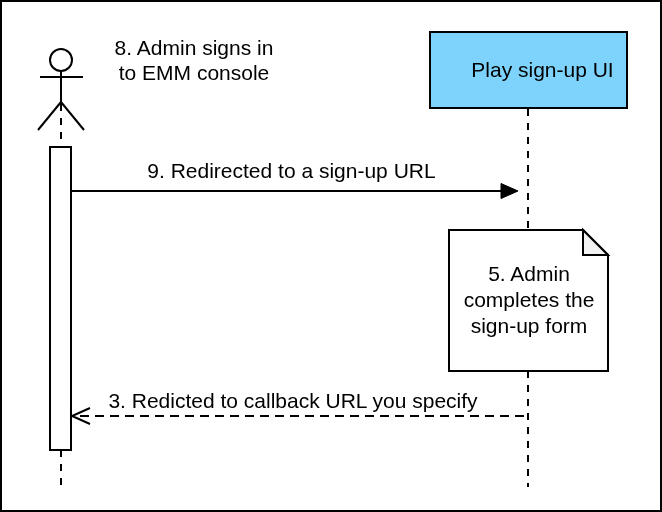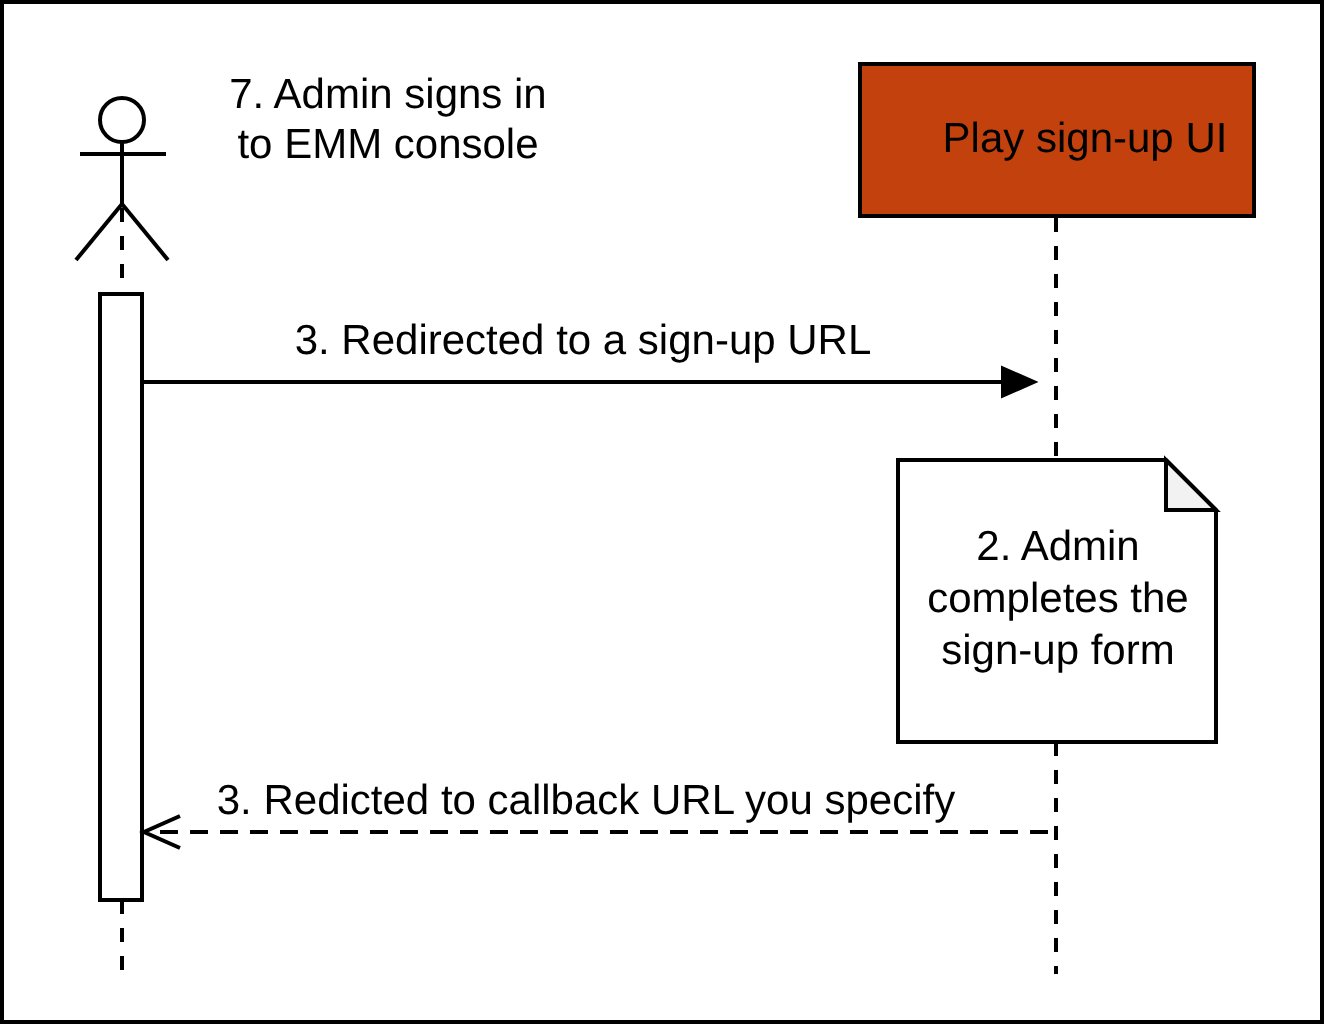--- a/index.html
+++ b/index.html
@@ -38,21 +38,21 @@
   .lbl-step3 { left: 449px; top: 261px; width: 160px; line-height: 26px; }
   .lbl-step4 { left: 97px;  top: 389px; width: 392px; line-height: 24px; }
   .participant-box {
     position: absolute;
     left: 429px;
     top: 31px;
     width: 199px;
     height: 78px;
     box-sizing: border-box;
     border: 2px solid #000000;
-    background: #c2410c;
+    background: #7dd3fc;
     display: flex;
     align-items: center;
     justify-content: center;
     font-size: 21px;
     color: #000000;
     text-align: center;
     padding-left: 28px;
   }
 </style>
 </head>
@@ -91,25 +91,25 @@
     <g>
       <line x1="80" y1="416" x2="528" y2="416" stroke="#000000" stroke-width="2" stroke-dasharray="9,6"></line>
       <polyline points="90,408 72,416 90,424" fill="none" stroke="#000000" stroke-width="2"></polyline>
     </g>
   </svg>
 
   <div class="participant-box">
     <span>Play sign-up UI</span>
   </div>
 
-  <div class="label lbl-step1">7. Admin signs in
+  <div class="label lbl-step1">8. Admin signs in
 to EMM console</div>
 
-  <div class="label lbl-step2">3. Redirected to a sign-up URL</div>
+  <div class="label lbl-step2">9. Redirected to a sign-up URL</div>
 
-  <div class="label lbl-step3">2. Admin
+  <div class="label lbl-step3">5. Admin
 completes the
 sign-up form</div>
 
   <div class="label lbl-step4">3. Redicted to callback URL you specify</div>
 
   <div class="frame"></div>
 </div>
 
 </body></html>

